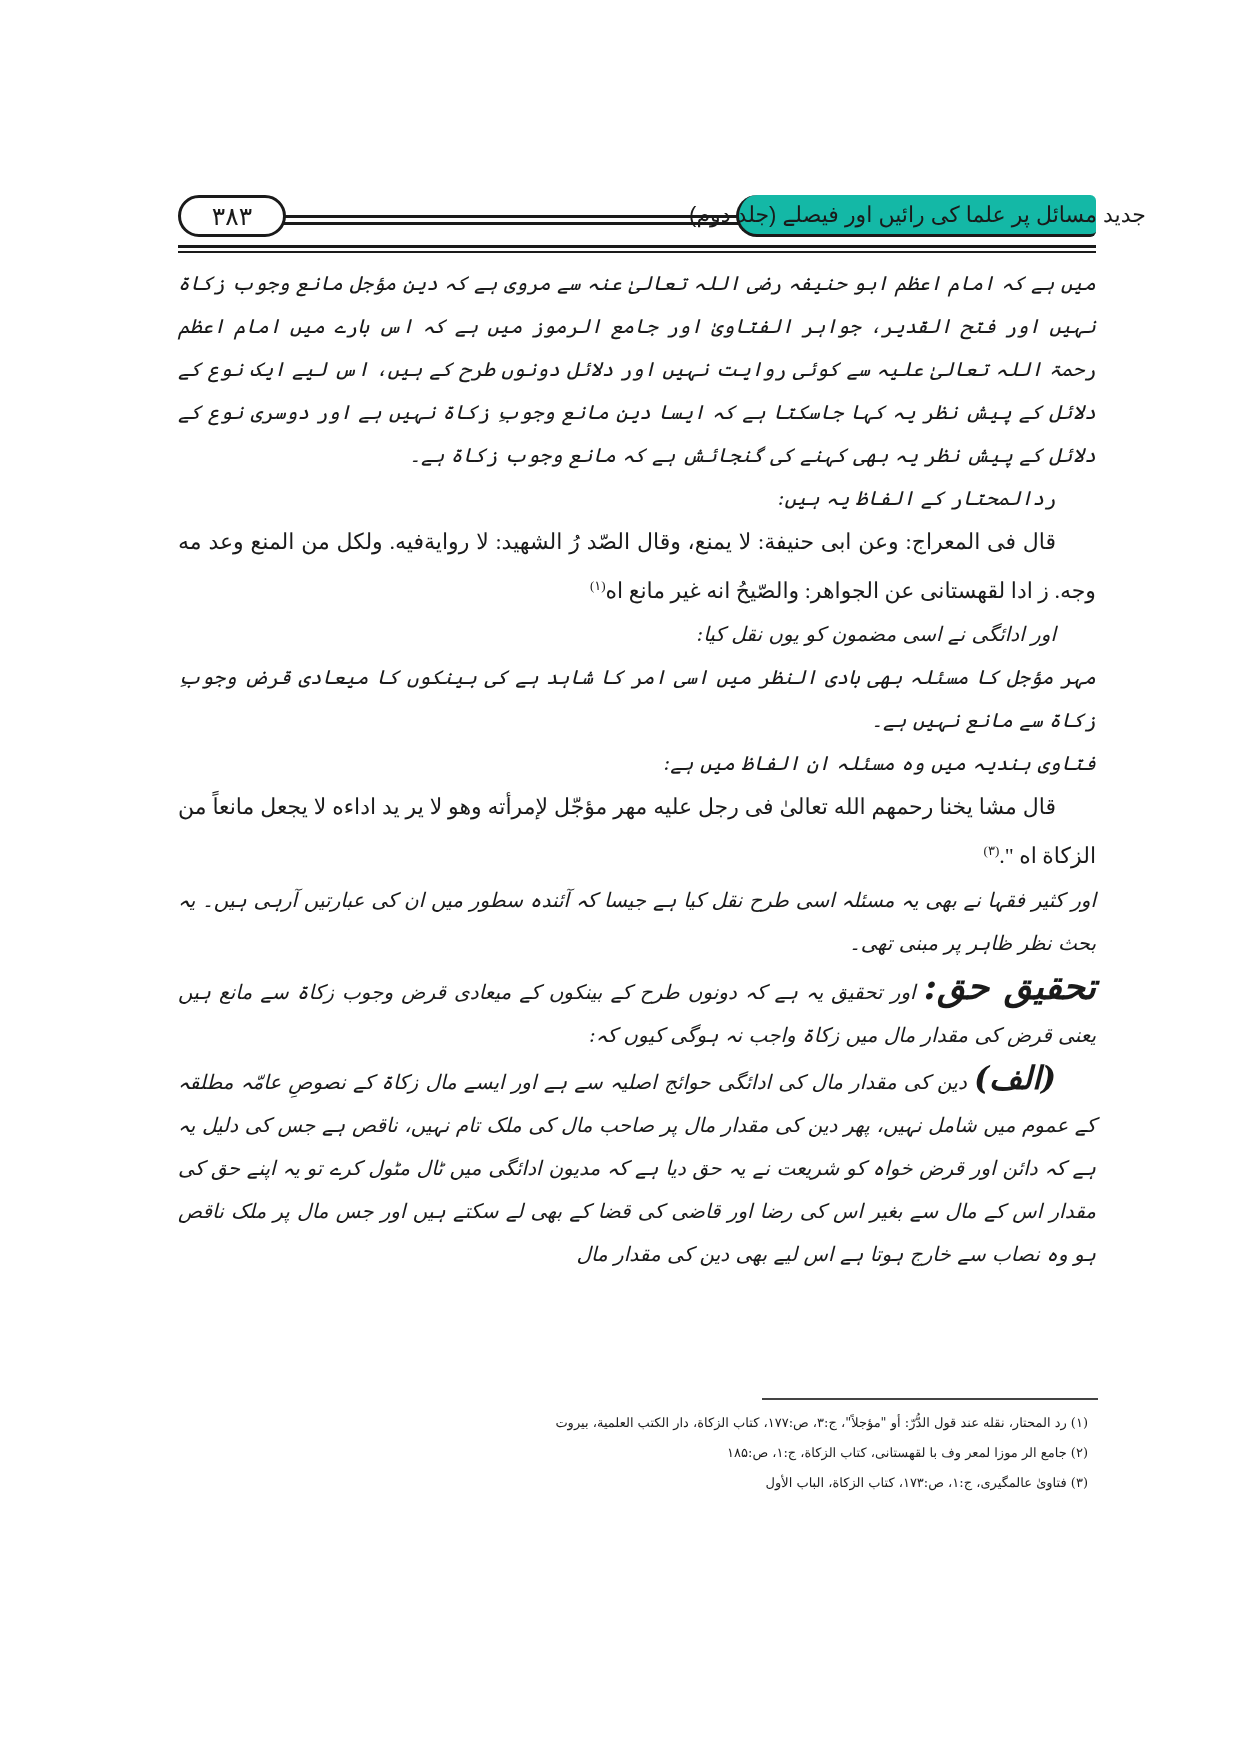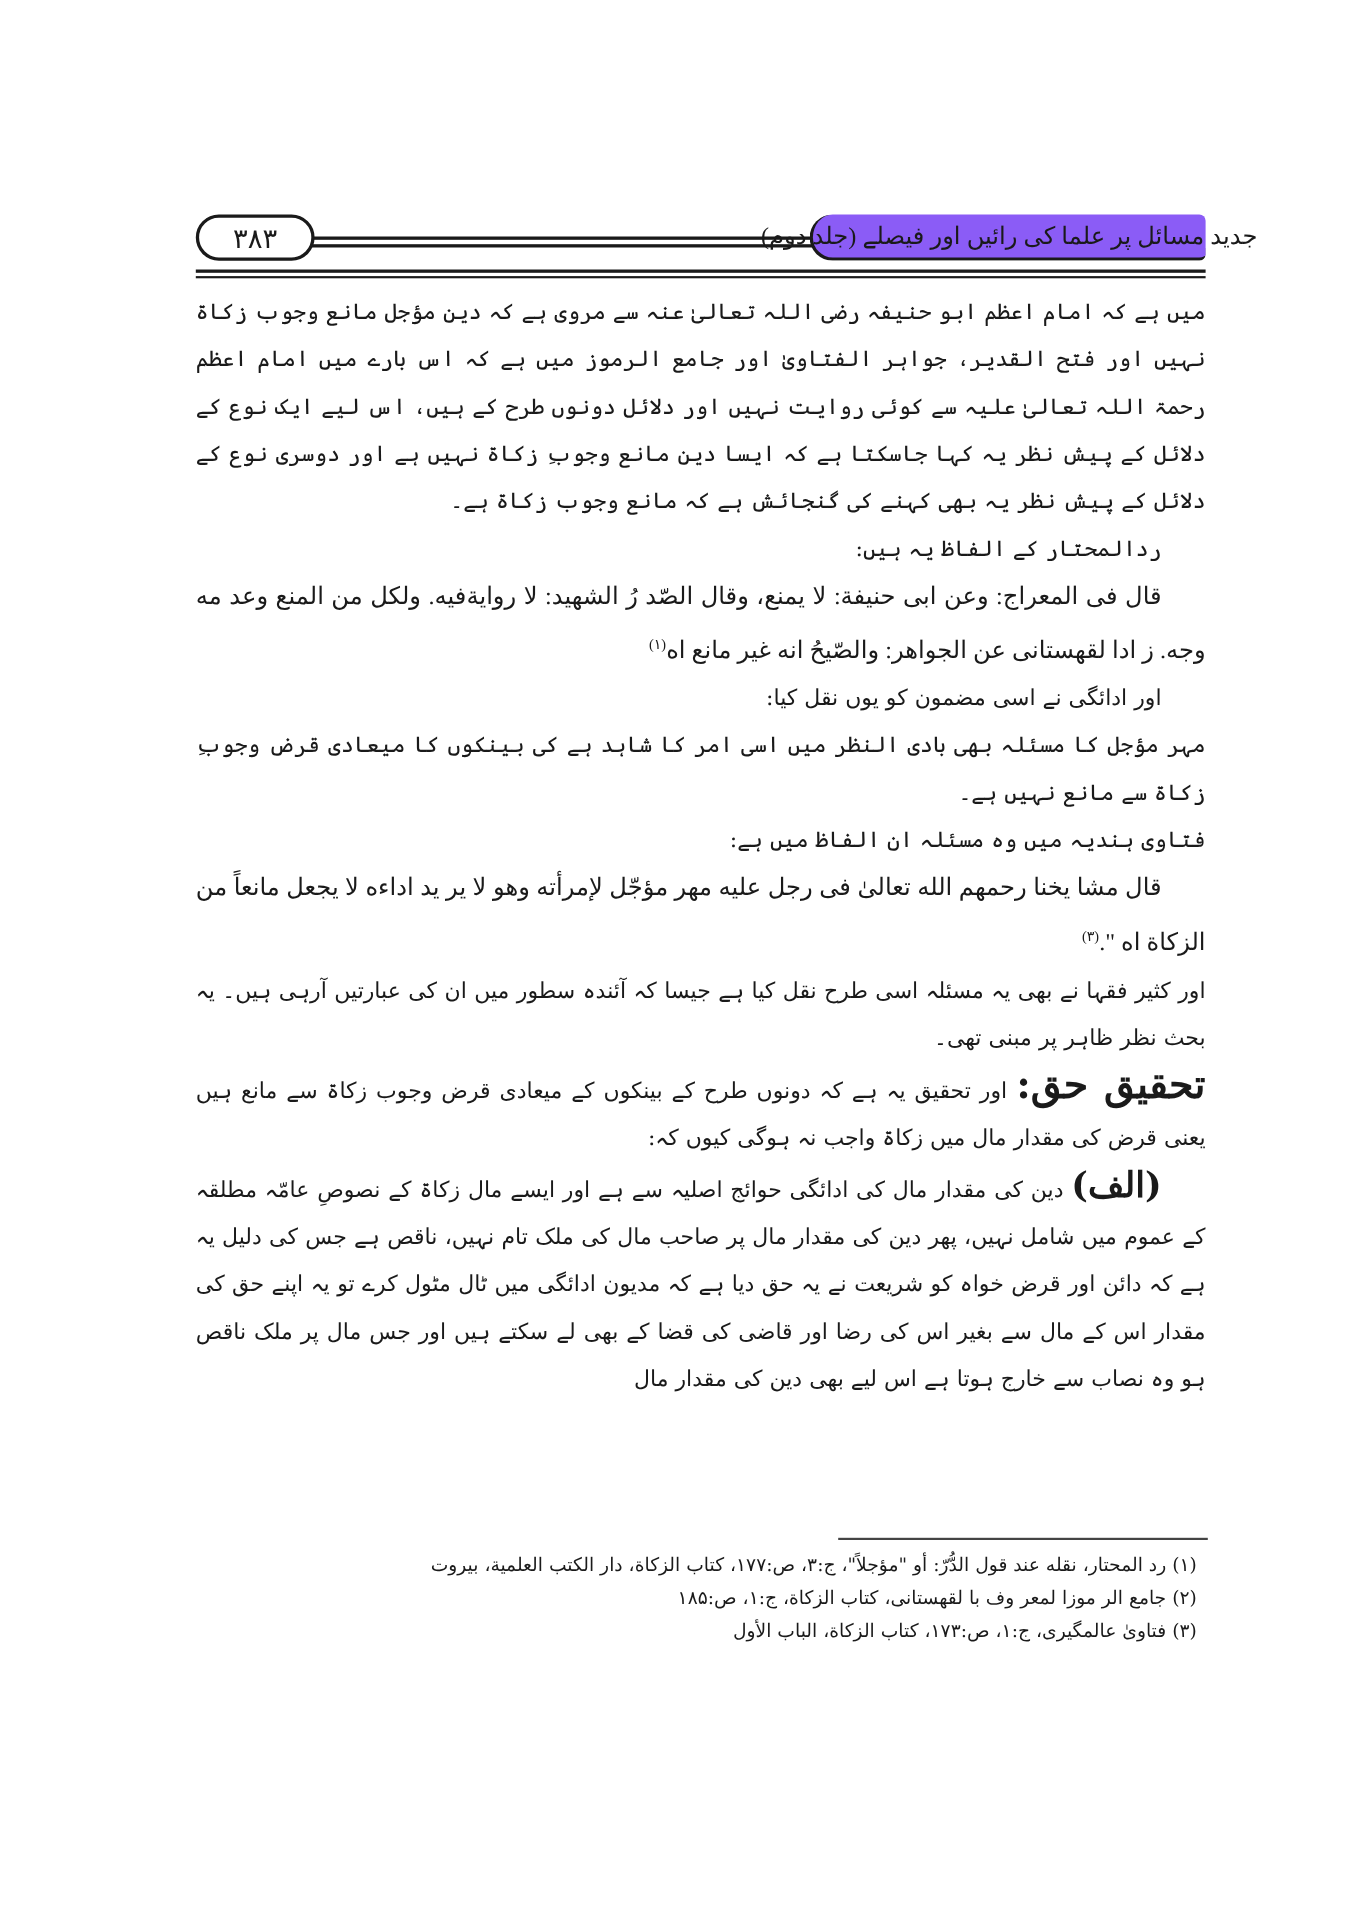--- a/index.html
+++ b/index.html
@@ -12,56 +12,56 @@
       position: absolute; left: 0; top: 0; width: 108px; height: 42px;
       border: 3px solid #1a1a1a; border-radius: 24px; box-sizing: border-box;
       display: flex; align-items: center; justify-content: center;
       font-family: "DejaVu Sans", sans-serif; font-size: 25px; direction: rtl; background:#fff; z-index:2;
     }
     .title-pill {
       position: absolute; right: 0; top: 0; height: 42px; width: 360px;
       border: 3px solid #1a1a1a; border-radius: 22px 6px 6px 22px; box-sizing: border-box;
       border-left-color:#1a1a1a;
       display: flex; align-items: center; justify-content: center;
-      font-family: Liberation Serif, serif; font-size: 22px; direction: rtl; background:#8b5cf6; z-index:2; white-space:nowrap;
+      font-family: Liberation Sans, sans-serif; font-size: 22px; direction: rtl; background:#14b8a6; z-index:2; white-space:nowrap;
       border-right: none; border-top:none;text-align:right;
     }
     .header-rule {
       position: absolute; left: 100px; right: 355px; top: 20px; height: 10px;
       border-top: 3px solid #1a1a1a; border-bottom: 3px solid #1a1a1a; box-sizing: border-box;
     }
     .under-rule {
       position: absolute; left: 178px; top: 245px; width: 918px; height: 8px;
       border-top: 3px solid #1a1a1a; border-bottom: 2px solid #1a1a1a; box-sizing: border-box;
     }
 
     
     .content {
       position: absolute; left: 178px; top: 258px; width: 918px;
       direction: rtl; text-align: justify;
     }
     .urdu {
-      font-family: "DejaVu Serif", serif; font-size: 20px; line-height: 43px; margin: 0;
+      font-family: "DejaVu Serif", serif; font-size: 20px; line-height: 43px; margin: 0; font-style: italic;
     }
     .arabic {
       font-family: Liberation Serif, serif; font-size: 22px; line-height: 44px; margin: 0;
     }
     .indent { text-indent: 40px; }
     .label-line { margin: 0; padding-right: 40px; }
     .heading-bold { font-weight: bold; font-size: 36px; }
     .alif-marker { font-weight: bold; font-size: 32px; }
     sup { font-size: 13px; }
 
     .p1 { margin-top: 4px; }
 
     
     .footnote-rule { position: absolute; left: 762px; top: 1398px; width: 336px; height: 0; border-top: 2px solid #444; }
     .footnotes {
       position: absolute; left: 178px; top: 1408px; width: 918px; direction: rtl;
-      font-family: "DejaVu Serif", serif; font-size: 17px; line-height: 30px;
+      font-family: "DejaVu Serif", serif; font-size: 13px; line-height: 30px;
     }
     .footnote { margin: 0; padding-right: 8px; }
   </style>
 </head>
 <body>
 
 <div class="page">
 
   <div class="header">
     <div class="page-num-pill">۳۸۳</div>

